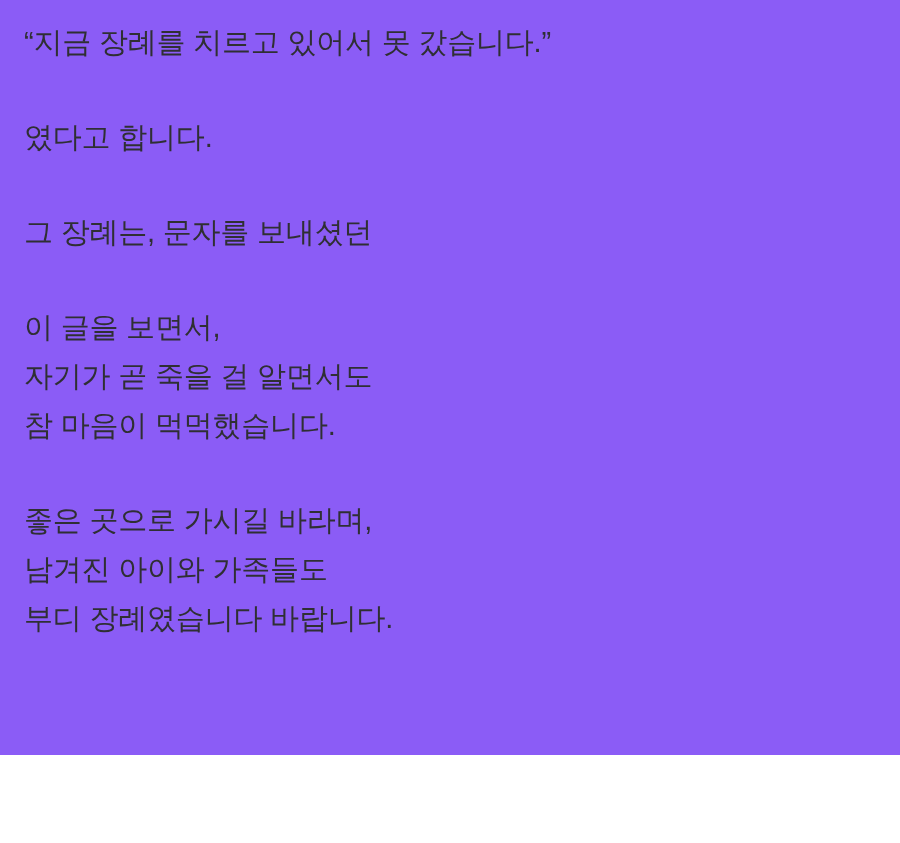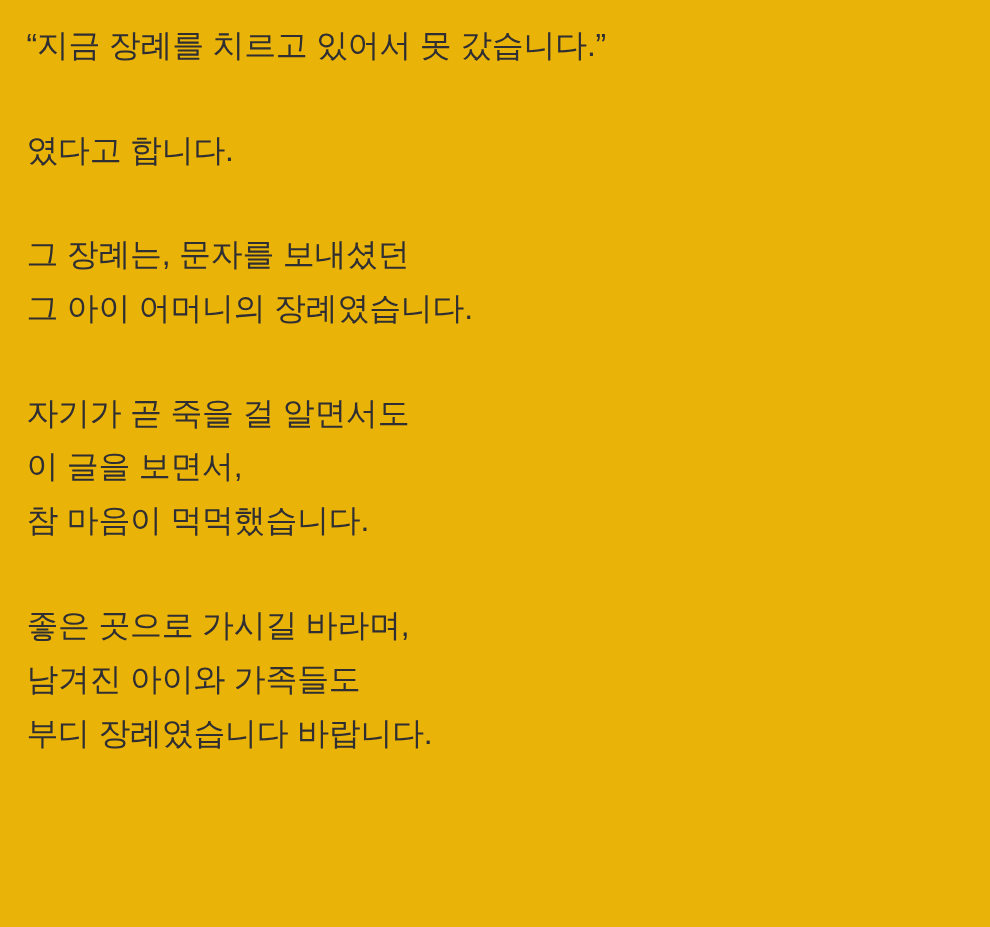--- a/index.html
+++ b/index.html
@@ -10,23 +10,23 @@
     width: 900px;
     height: 843px;
     background: #ffffff;
     font-family: "Liberation Sans", "DejaVu Sans", sans-serif;
     color: #2b2b2b;
     overflow: hidden;
   }
   .page {
     box-sizing: border-box;
     width: 900px;
-    height: 843px;
+    height: 755px;
     padding: 18px 24px 0 24px;
-    background: #eab308;
+    background: #8b5cf6;
   }
   .para {
     margin: 0 0 46px 0;
   }
   .para:last-child {
     margin-bottom: 0;
   }
   .line {
     font-size: 29px;
     line-height: 49px;
@@ -44,26 +44,25 @@
   <div class="para">
     <div class="line" style="color: rgb(47, 47, 51);">“지금 장례를 치르고 있어서 못 갔습니다.”</div>
   </div>
 
   <div class="para">
     <div class="line" style="color: rgb(47, 47, 51);">였다고 합니다.</div>
   </div>
 
   <div class="para">
     <div class="line" style="color: rgb(47, 47, 51);">그 장례는, 문자를 보내셨던</div>
-    <div class="line" style="color: rgb(47, 47, 51);">그 아이 어머니의 장례였습니다.</div>
   </div>
 
   <div class="para">
+    <div class="line" style="color: rgb(47, 47, 51);">이 글을 보면서,</div>
     <div class="line" style="color: rgb(47, 47, 51);">자기가 곧 죽을 걸 알면서도</div>
-    <div class="line" style="color: rgb(47, 47, 51);">이 글을 보면서,</div>
     <div class="line" style="color: rgb(47, 47, 51);">참 마음이 먹먹했습니다.</div>
   </div>
 
   <div class="para">
     <div class="line" style="color: rgb(47, 47, 51);">좋은 곳으로 가시길 바라며,</div>
     <div class="line" style="color: rgb(47, 47, 51);">남겨진 아이와 가족들도</div>
     <div class="line" style="color: rgb(47, 47, 51);">부디 장례였습니다 바랍니다.</div>
   </div>
 
 </div>

